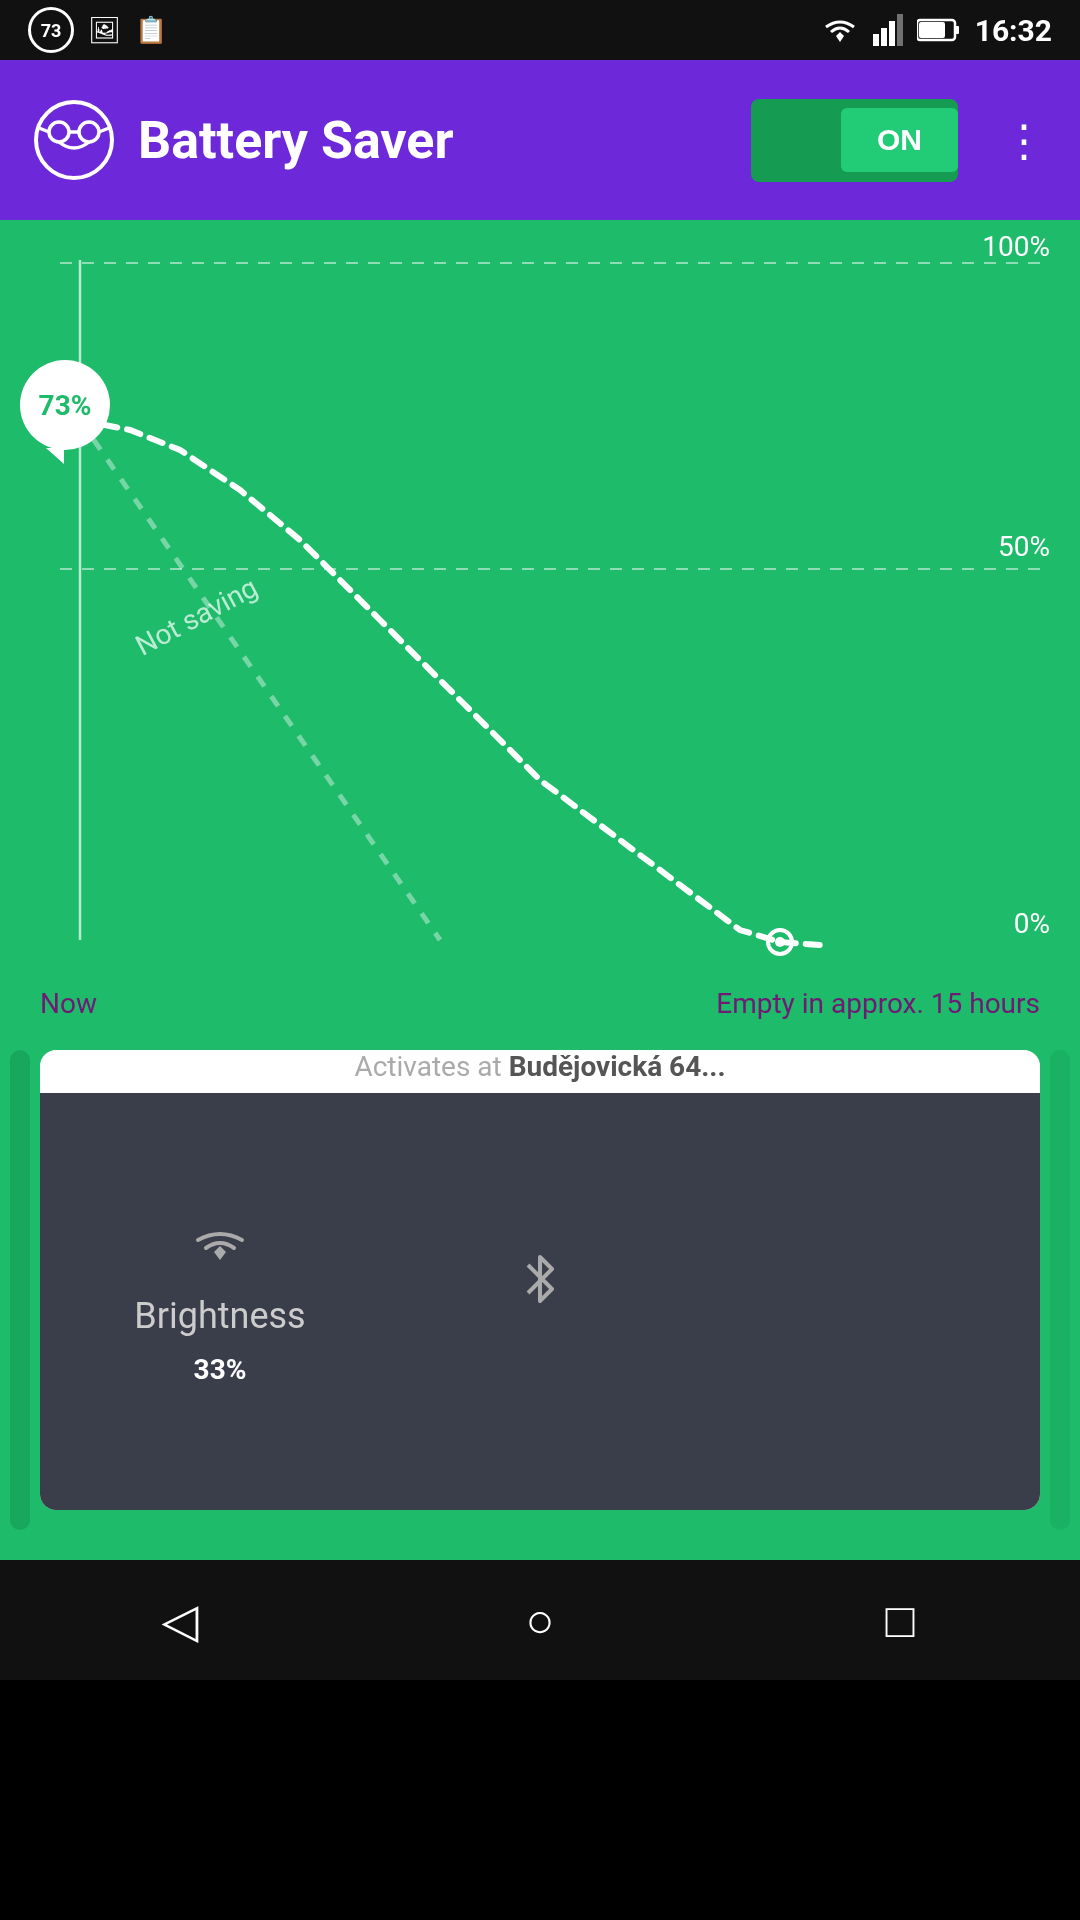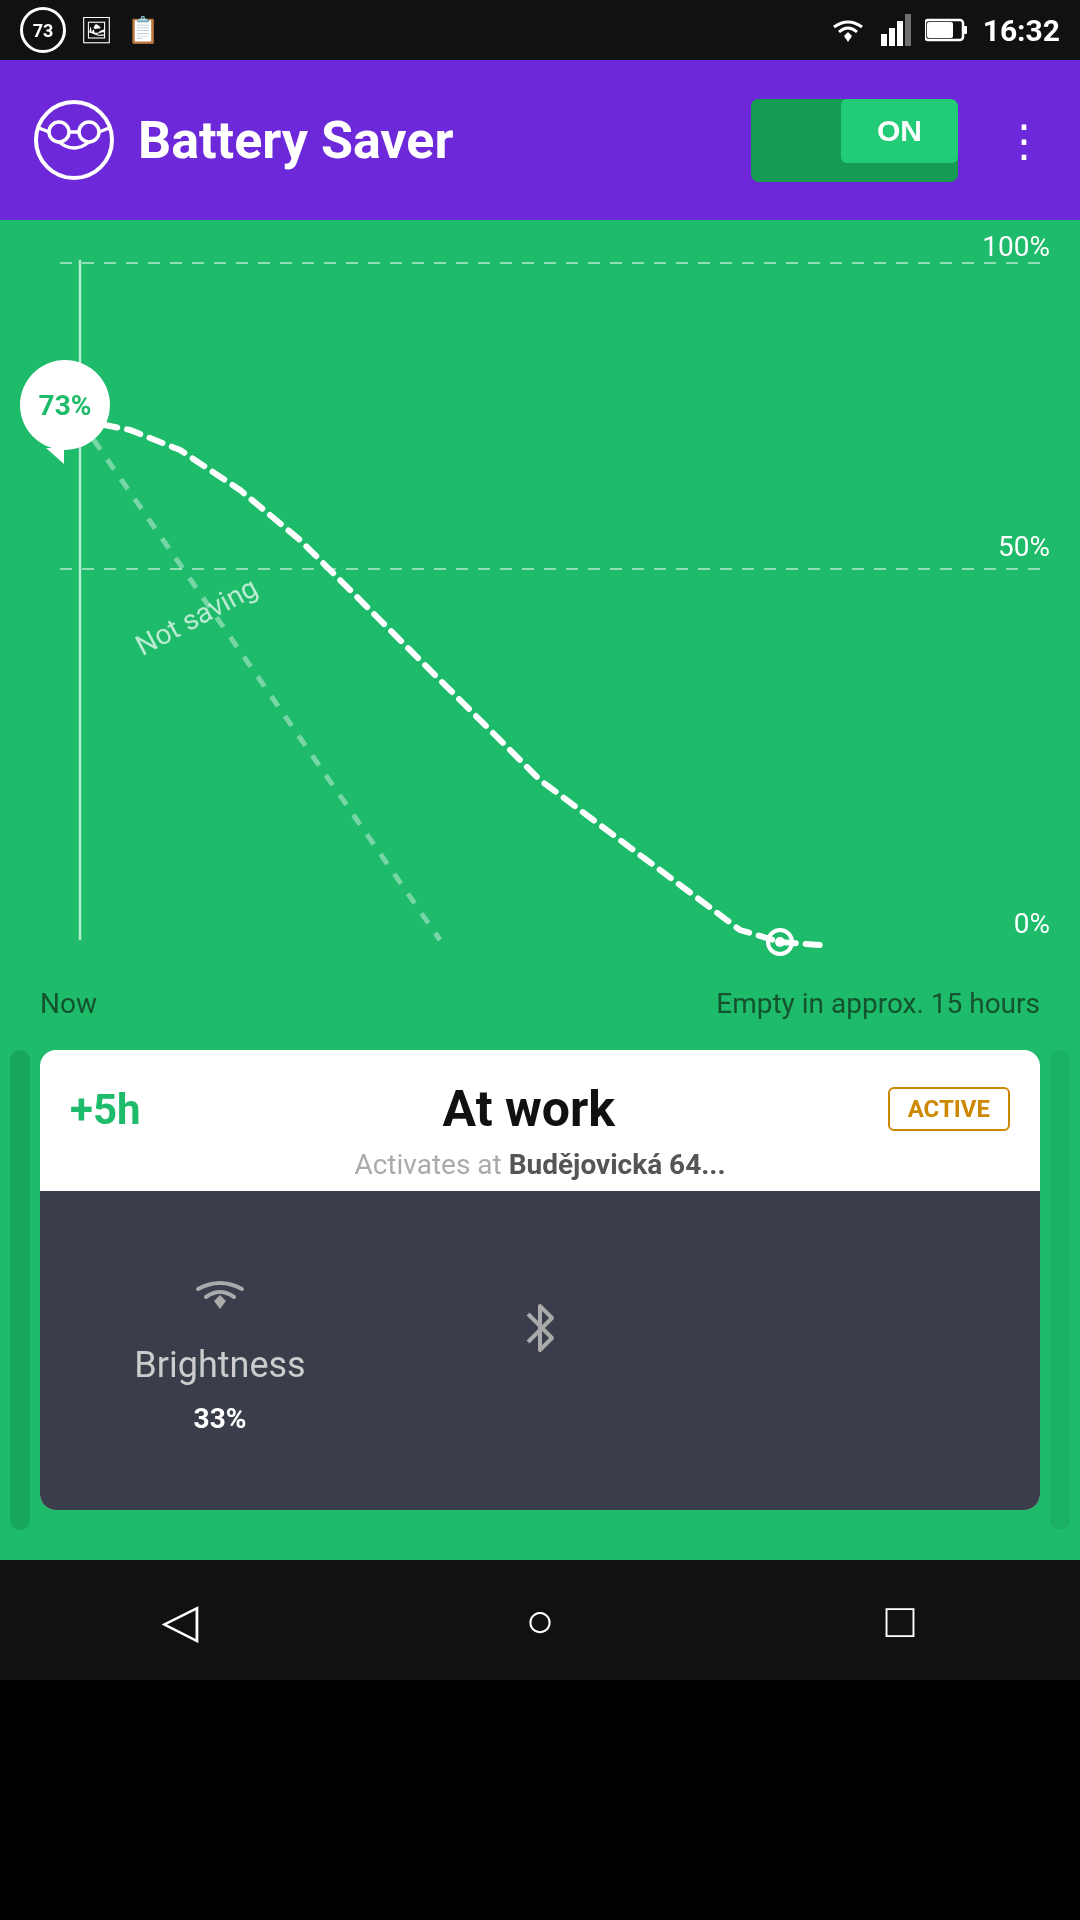--- a/index.html
+++ b/index.html
@@ -13,21 +13,21 @@
     }
 
     
     .status-bar {
       width: 100%;
       height: 60px;
       background: #111;
       display: flex;
       align-items: center;
       justify-content: space-between;
-      padding: 0 20px;
+      padding: 0 28px;
       color: #fff;
     }
     .status-left {
       display: flex;
       align-items: center;
       gap: 14px;
     }
     .status-circle {
       width: 46px; height: 46px;
       border: 3px solid #fff;
@@ -60,20 +60,21 @@
       width: 80px; height: 80px;
     }
     .app-title {
       font-size: 52px;
       font-weight: bold;
       color: #fff;
       flex: 1;
     }
     .toggle-container {
       display: flex;
+      align-items: center;
       background: #169b52;
       border-radius: 8px;
       overflow: hidden;
       height: 83px;
     }
     .toggle-off-area {
       width: 90px;
       height: 64px;
       background: #169b52;
     }
@@ -154,21 +155,21 @@
       border-top: 16px solid #fff;
     }
 
     .chart-bottom-labels {
       position: absolute;
       bottom: 20px;
       left: 40px;
       right: 40px;
       display: flex;
       justify-content: space-between;
-      color: #14532d;
+      color: #701a75;
       font-size: 28px;
     }
 
     
     .cards-section {
       width: 100%;
       height: 520px;
       background: #1dbb6a;
       padding: 0 10px;
       display: flex;
@@ -381,25 +382,20 @@
   <div class="chart-bottom-labels">
     <span>Now</span>
     <span>Empty in approx. 15 hours</span>
   </div>
 </div>
 
 <div class="cards-section">
   <div class="card-left-accent"></div>
 
   <div class="main-card">
-    <div class="card-top">
-      <span class="card-time-gain">+5h</span>
-      <span class="card-title">At work</span>
-      <div class="active-badge">ACTIVE</div>
-    </div>
     <div class="card-subtitle">
       <span>Activates at</span> <strong>Budějovická 64...</strong>
     </div>
 
     <div class="card-bottom">
 
       <div class="card-feature">
         <span class="feature-icon">
           <svg width="56" height="44" viewBox="0 0 56 44">
             <path d="M28 38 L34 30 L28 24 L22 30 Z" fill="#aaa"></path>

